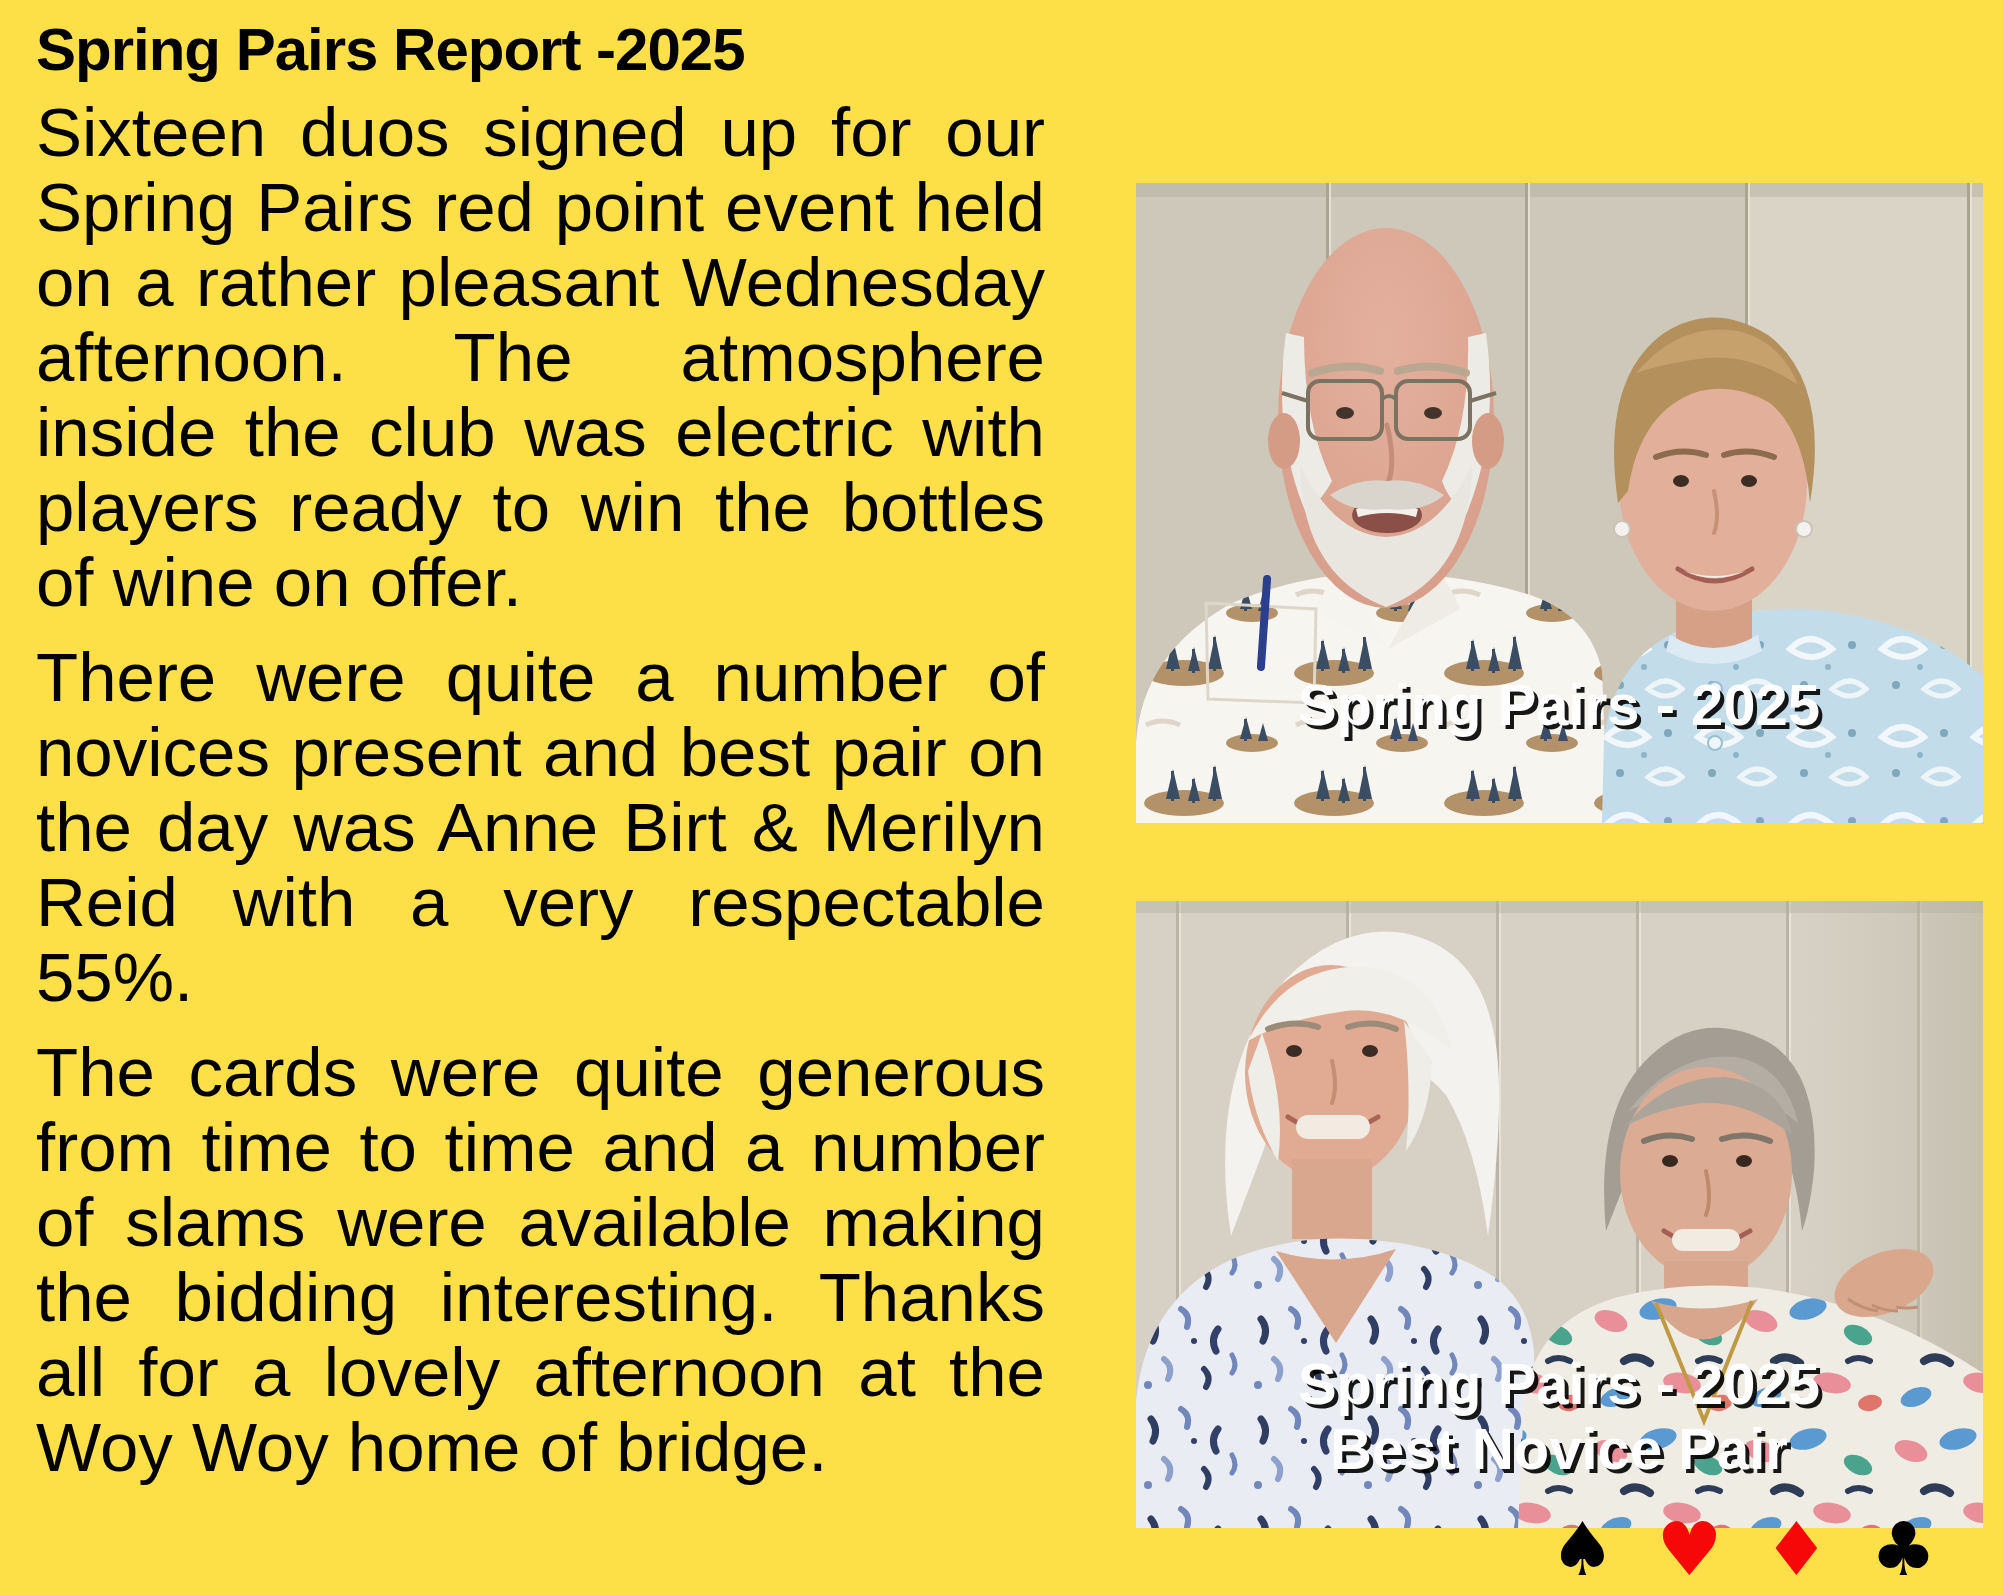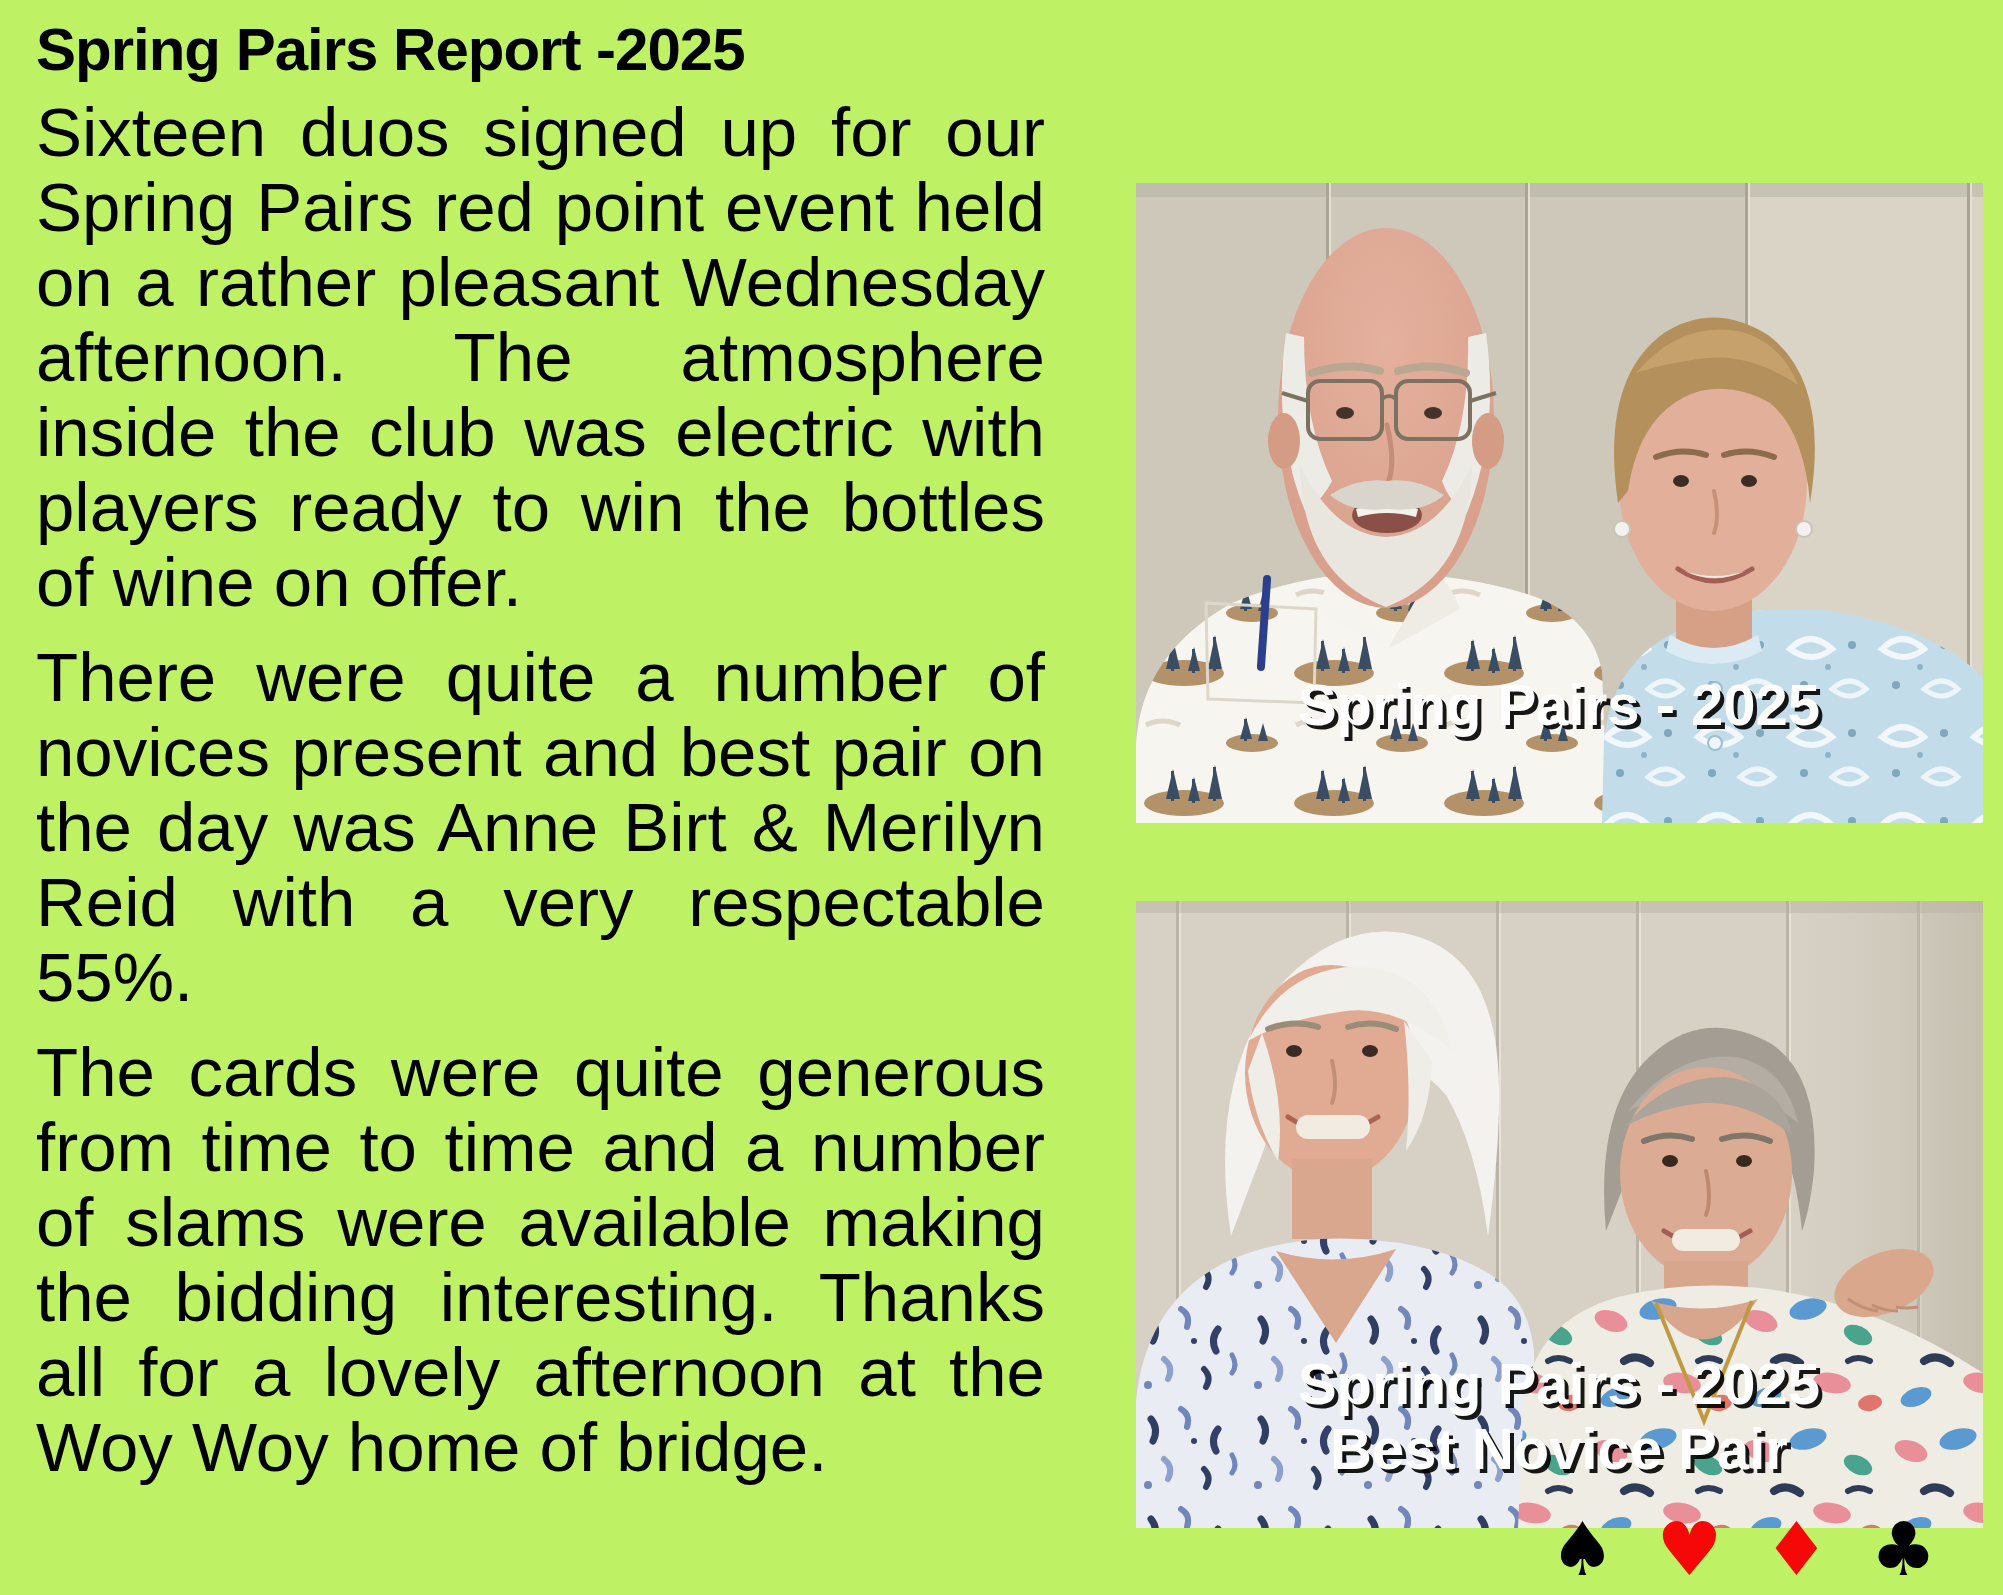--- a/index.html
+++ b/index.html
@@ -1,19 +1,19 @@
 <!DOCTYPE html>
 <html><head>
 <meta charset="utf-8">
 <style>
   html,body { margin:0; padding:0; background:#ffffff; }
   .page {
     position:relative;
     width:2003px; height:1595px;
-    background:#bef264;
+    background:#fde047;
     color:#000;
     font-family:"Liberation Sans", sans-serif;
     box-sizing:border-box;
     padding:18px 38px 0 36px;
     overflow:hidden;
   }
   h1.title {
     margin:0 0 14px 0;
     font-size:60px;
     line-height:63px;

